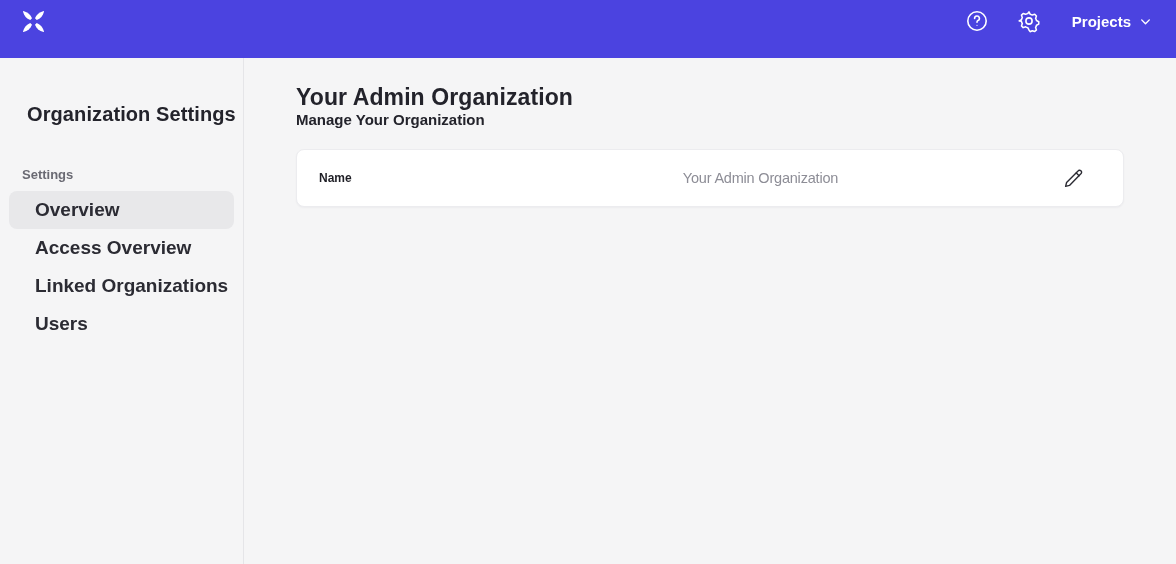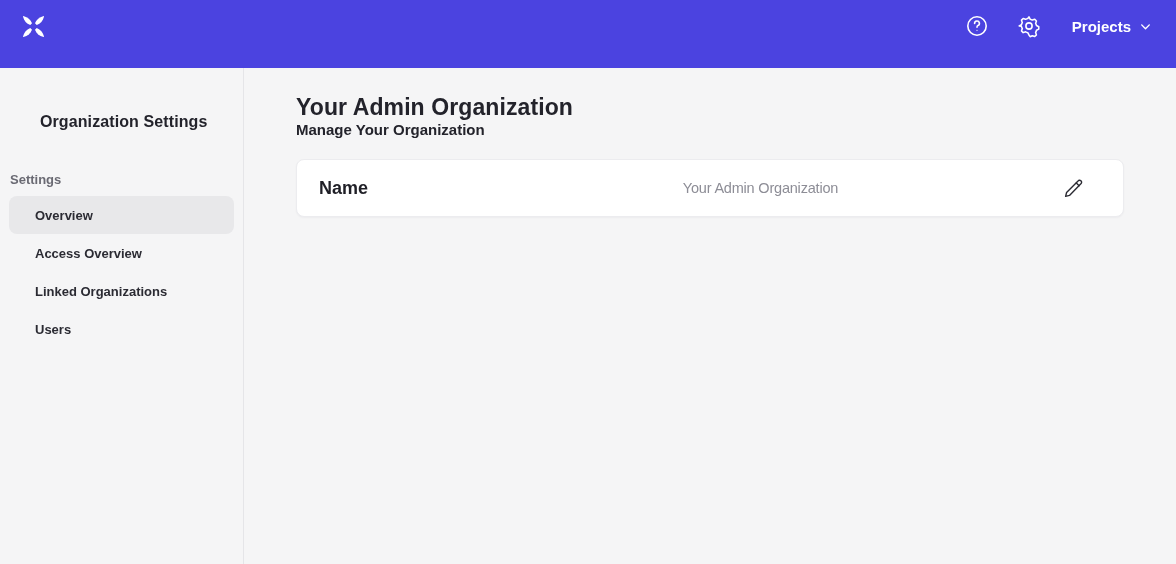--- a/index.html
+++ b/index.html
@@ -15,21 +15,21 @@
   }
   *{margin:0;padding:0;box-sizing:border-box;}
   html,body{width:1176px;height:564px;overflow:hidden;}
   body{
     font-family:"Liberation Sans", sans-serif;
     background:var(--page-bg);
     color:var(--ink);
   }
   
   .topbar{
-    height:68px;
+    height:58px;
     background:var(--accent);
     display:flex;
     align-items:center;
     padding:0 24px 16px 20px;
   }
   .logo{display:flex;align-items:center;}
   .topbar-spacer{flex:1;}
   .topbar-right{display:flex;align-items:center;gap:26px;}
   .icon-btn{
     display:flex;align-items:center;justify-content:center;
@@ -40,40 +40,40 @@
     color:#fff;font-weight:700;font-size:15px;margin-left:4px;
   }
   
   .shell{display:flex;height:507px;}
   .sidebar{
     width:244px;
     border-right:1px solid var(--divider);
     flex-shrink:0;
   }
   .sidebar-title{
-    font-size:16px;
+    font-size:20px;
     font-weight:700;
     color:var(--ink);
-    margin:45px 0 0 40px;
+    margin:45px 0 0 27px;
     letter-spacing:.1px;
   }
   .section-label{
     font-size:13px;
     font-weight:600;
     color:var(--muted);
-    margin:41px 0 9px 10px;
+    margin:41px 0 9px 22px;
   }
   .nav{list-style:none;margin:0 9px;}
   .nav-item{
     height:38px;
     display:flex;
     align-items:center;
     padding-left:26px;
     border-radius:8px;
-    font-size:13px;
+    font-size:19px;
     font-weight:600;
     color:var(--ink-soft);
     cursor:pointer;
   }
   .nav-item.selected{background:var(--selected-bg);}
   
   .main{flex:1;padding:26px 52px 0 52px;}
   .page-title{
     font-size:23px;
     font-weight:700;
@@ -90,21 +90,21 @@
     height:58px;
     background:#fff;
     border:1px solid var(--card-border);
     border-radius:8px;
     box-shadow:0 1px 2px rgba(20,20,40,.04);
     display:flex;
     align-items:center;
     padding:0 39px 0 22px;
   }
   .field-label{
-    font-size:18px;
+    font-size:12px;
     font-weight:700;
     color:#1f1f26;
     width:140px;
     flex-shrink:0;
   }
   .field-value{
     flex:1;
     text-align:center;
     font-size:14.5px;
     color:var(--value-gray);

